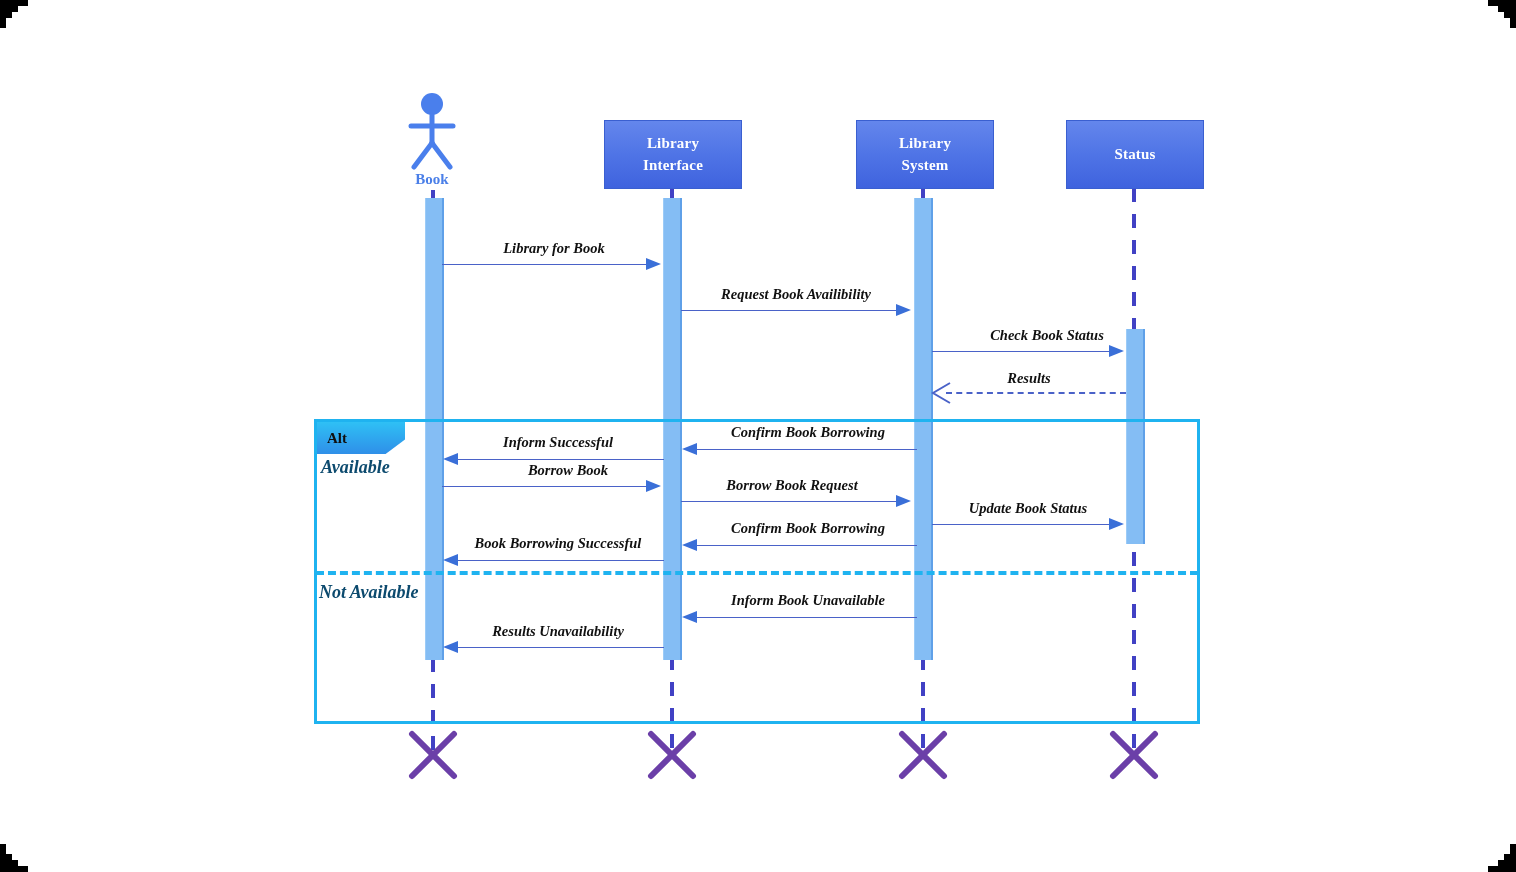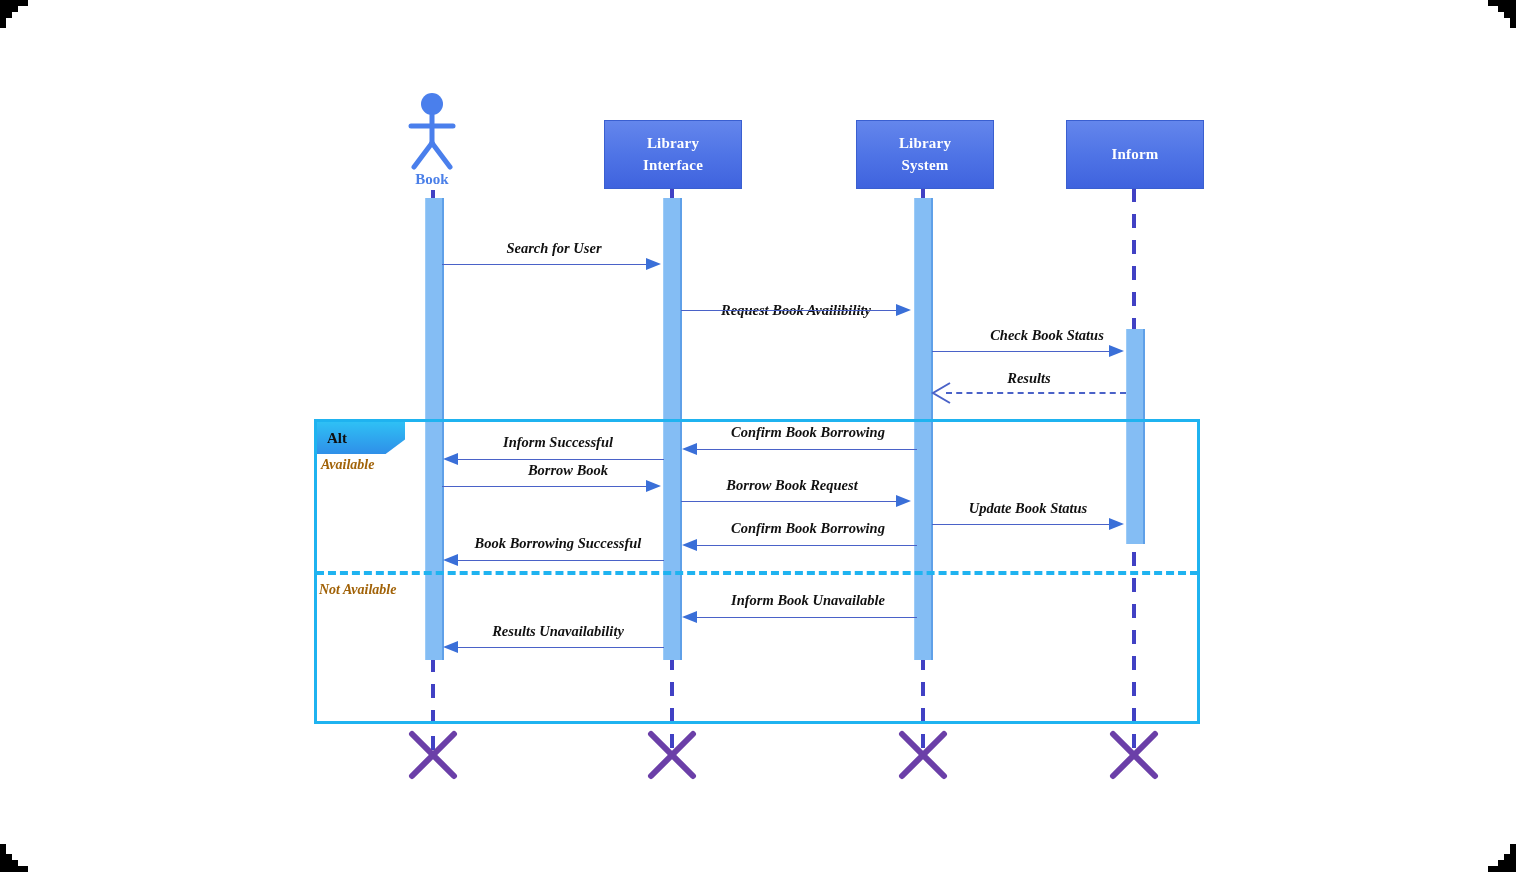--- a/index.html
+++ b/index.html
@@ -127,24 +127,24 @@
     box-sizing: border-box;
     clip-path: polygon(0 0, 100% 0, 100% 55%, 78% 100%, 0 100%);
   }
   .alt-divider {
     position: absolute;
     height: 0;
     border-top: 4px dashed #1fb3f0;
   }
   .guard {
     position: absolute;
-    color: #a16207;
+    color: #0c4a6e;
     font-style: italic;
     font-weight: bold;
-    font-size: 14px;
+    font-size: 18px;
     white-space: nowrap;
   }
 
   
   .destroy { position: absolute; }
 </style>
 </head>
 <body>
 
 <div id="canvas">
@@ -187,42 +187,42 @@
 
   <div class="phead" style="left:856px; top:120px; width:136px; height:67px;">
     <div>
       <div>Library</div>
       <div>System</div>
     </div>
   </div>
 
   <div class="phead" style="left:1066px; top:120px; width:136px; height:67px;">
     <div>
-      <div>Inform</div>
+      <div>Status</div>
     </div>
   </div>
 
   <div class="activation" style="left:425px; top:198px; height:462px;"></div>
   <div class="activation" style="left:663px; top:198px; height:462px;"></div>
   <div class="activation" style="left:914px; top:198px; height:462px;"></div>
   <div class="activation" style="left:1126px; top:329px; height:215px;"></div>
 
   <div class="alt-frame" style="left:314px; top:419px; width:886px; height:305px;"></div>
   <div class="alt-tag" style="left:317px; top:422px; width:88px; height:32px;">
     <span>Alt</span>
   </div>
   <div class="alt-divider" style="left:316px; top:571px; width:882px;"></div>
   <div class="guard" style="left:321px; top:457px;">Available</div>
   <div class="guard" style="left:319px; top:582px;">Not Available</div>
 
-  <div class="msg-label" style="left:443px; top:240px; width:222px;">Search for User</div>
+  <div class="msg-label" style="left:443px; top:240px; width:222px;">Library for Book</div>
   <div class="msg-line" style="left:442px; top:264px; width:206px;"></div>
   <div class="msg-head right" style="left:646px; top:258px;"></div>
 
-  <div class="msg-label" style="left:683px; top:302px; width:226px;">Request Book Availibility</div>
+  <div class="msg-label" style="left:683px; top:286px; width:226px;">Request Book Availibility</div>
   <div class="msg-line" style="left:681px; top:310px; width:216px;"></div>
   <div class="msg-head right" style="left:896px; top:304px;"></div>
 
   <div class="msg-label" style="left:933px; top:327px; width:228px;">Check Book Status</div>
   <div class="msg-line" style="left:932px; top:351px; width:178px;"></div>
   <div class="msg-head right" style="left:1109px; top:345px;"></div>
 
   <div class="msg-label" style="left:933px; top:370px; width:192px;">Results</div>
   <div class="msg-line dashed" style="left:946px; top:392px; width:180px;"></div>
   <svg style="position:absolute; left:930px; top:380px;" width="22" height="26" viewBox="0 0 22 26">

